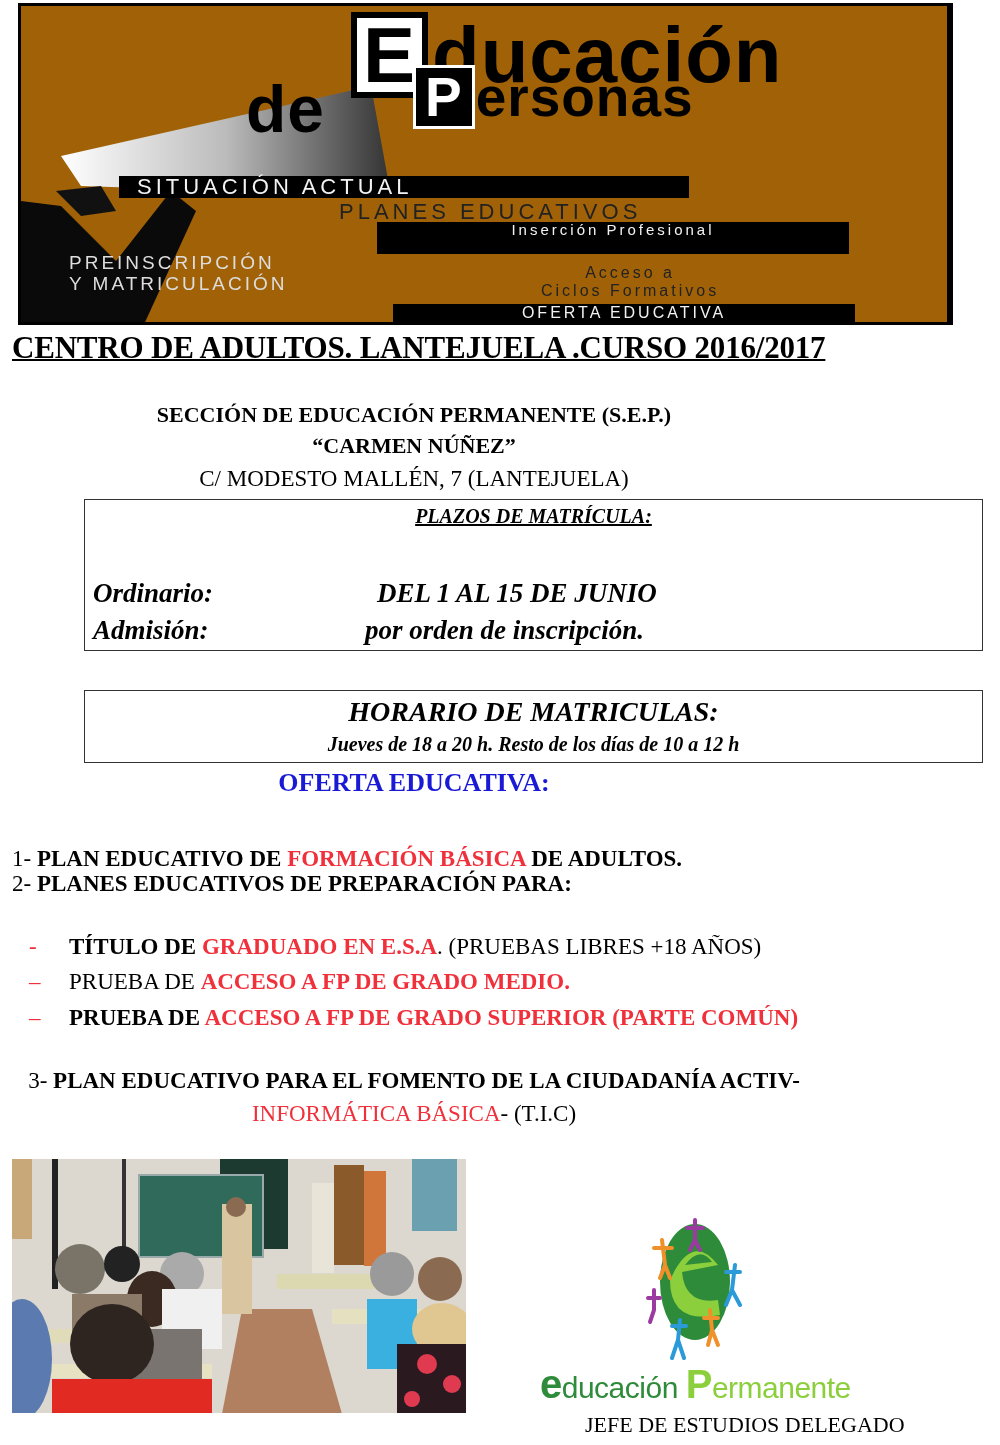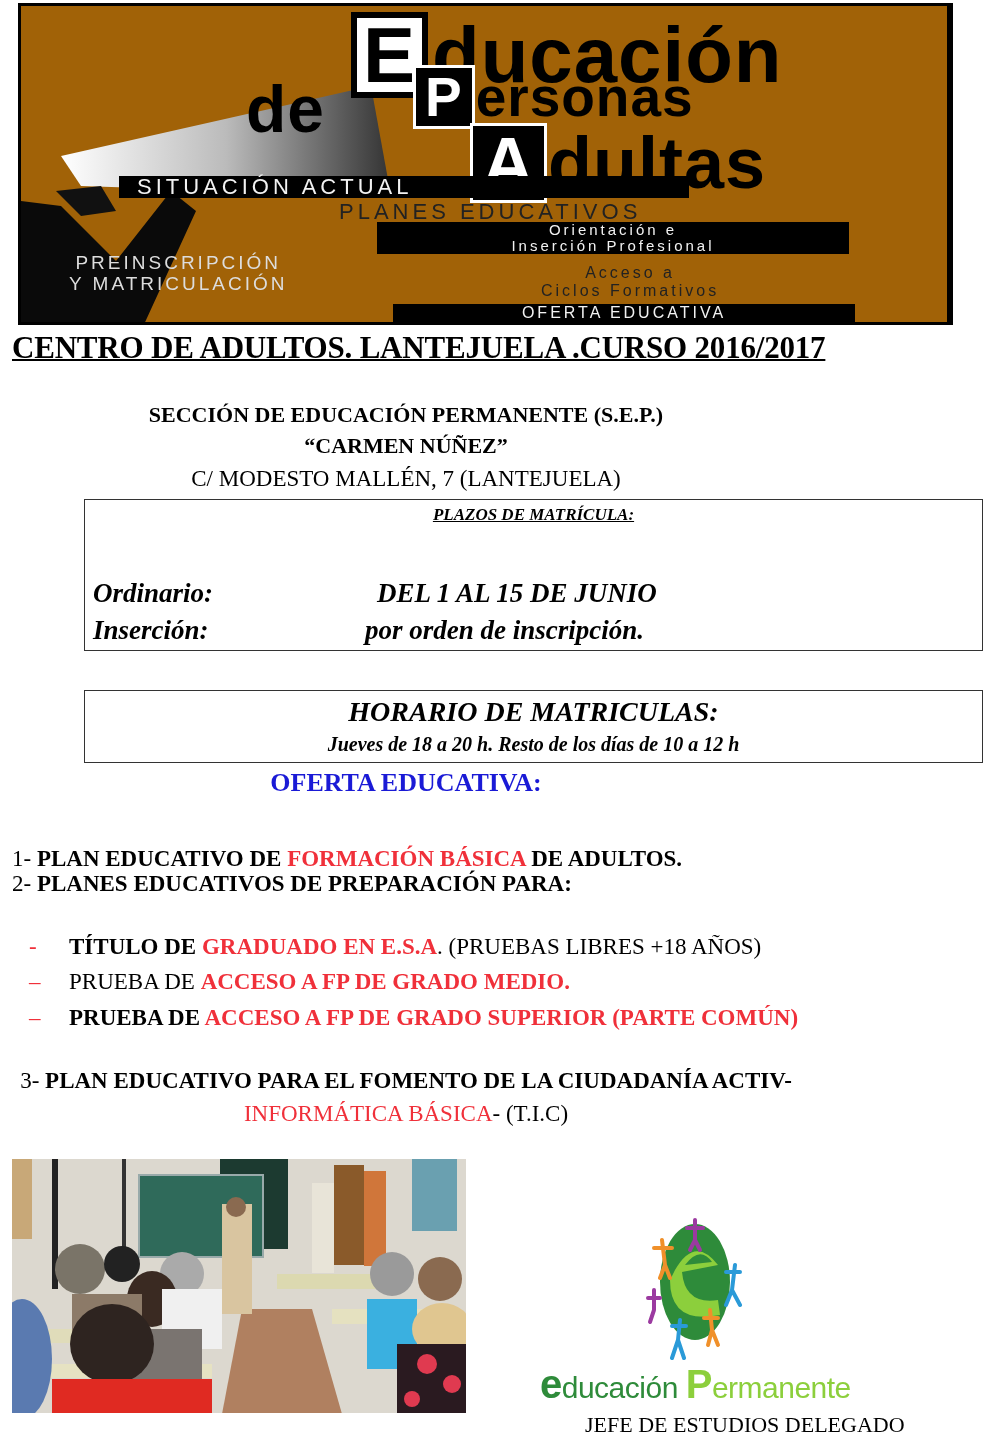--- a/index.html
+++ b/index.html
@@ -21,39 +21,39 @@
   .line-per { left:395px; top:62px; font-size:55px; }
   .line-adu { left:452px; top:120px; font-size:72px; }
   .bar { position:absolute; background:#000; color:#f2f2f2;
          font-family:"Liberation Sans","DejaVu Sans",sans-serif; letter-spacing:4px; white-space:nowrap; }
   .bar-sit { left:98px; top:170px; width:570px; height:22px; font-size:22px; line-height:22px; padding-left:18px; box-sizing:border-box; }
   .plan-txt { position:absolute; left:318px; top:193px; font-size:22px; letter-spacing:4px; color:#222;
               font-family:"Liberation Sans","DejaVu Sans",sans-serif; white-space:nowrap; }
   .bar-ori { left:356px; top:216px; width:472px; height:32px; font-size:15px; line-height:16px;
              text-align:center; letter-spacing:3px; }
   .pre-txt { position:absolute; left:48px; top:246px; font-size:19px; letter-spacing:3px; line-height:21px;
-             color:#ddd; font-family:"Liberation Sans","DejaVu Sans",sans-serif; text-align:center; white-space:nowrap; }
+             color:#ddd; font-family:"Liberation Sans","DejaVu Sans",sans-serif; text-align:left; white-space:nowrap; }
   .acc-txt { position:absolute; left:520px; top:258px; font-size:16px; letter-spacing:3px; line-height:18px;
              color:#222; font-family:"Liberation Sans","DejaVu Sans",sans-serif; text-align:center; white-space:nowrap; }
   .bar-ofe { left:372px; top:298px; width:462px; height:18px; font-size:16px; line-height:18px; text-align:center; letter-spacing:3px; }
 
   
   .h-main { position:absolute; left:12px; top:330px; font-size:31px; font-weight:bold;
             text-decoration:underline; text-decoration-thickness:2px; white-space:nowrap; letter-spacing:-0.2px; }
-  .center-block { position:absolute; left:0; width:812px; text-align:center; }
+  .center-block { position:absolute; left:8px; width:812px; text-align:center; }
   .sec1 { top:402px; font-size:22px; font-weight:bold; }
   .sec2 { top:433px; font-size:22px; font-weight:bold; }
   .sec3 { top:466px; font-size:23px; }
 
   
   .box { position:absolute; left:84px; width:899px; border:1px solid #333; box-sizing:border-box; }
   .box-plazos { top:499px; height:152px; }
   .box-horario { top:690px; height:73px; }
   .box .hdr { position:absolute; left:0; width:100%; text-align:center; font-style:italic; font-weight:bold; }
-  .plazos-hdr { top:5px; font-size:17px; }
+  .plazos-hdr { top:5px; font-size:20px; }
   .plazos-hdr span { text-decoration:underline; }
   .row { position:absolute; left:8px; font-style:italic; font-weight:bold; font-size:27px; white-space:nowrap; }
   .row .lbl { display:inline-block; width:280px; }
   .row-ord { top:78px; }
   .row-adm { top:115px; }
   .row-ord .val { margin-left:4px; }
   .row-adm .val { margin-left:-8px; }
   .horario-hdr { top:5px; font-size:28px; }
   .horario-sub { top:42px; font-size:20px; }
 
@@ -104,28 +104,24 @@
     <polygon points="35,10 80,5 95,30 60,35" fill="#111"></polygon>
   </svg>
 
   <div class="title-line line-edu">
     <span class="boxed-letter bl-e">E</span><span>ducación</span>
   </div>
   <div class="title-line line-de">de</div>
   <div class="title-line line-per">
     <span class="boxed-letter">P</span><span>ersonas</span>
   </div>
-  <div class="title-line line-adu">
-    <span class="boxed-letter">A</span><span>dultas</span>
-  </div>
 
   <div class="bar bar-sit">SITUACIÓN ACTUAL</div>
   <div class="plan-txt">PLANES EDUCATIVOS</div>
   <div class="bar bar-ori">
-    <div>Orientación e</div>
     <div>Inserción Profesional</div>
   </div>
   <div class="pre-txt">
     <div>PREINSCRIPCIÓN</div>
     <div>Y MATRICULACIÓN</div>
   </div>
   <div class="acc-txt">
     <div>Acceso a</div>
     <div>Ciclos Formativos</div>
   </div>
@@ -136,21 +132,21 @@
 <div class="center-block sec1">SECCIÓN DE EDUCACIÓN PERMANENTE (S.E.P.)</div>
 <div class="center-block sec2">“CARMEN NÚÑEZ”</div>
 <div class="center-block sec3">C/ MODESTO MALLÉN, 7 (LANTEJUELA)</div>
 
 <div class="box box-plazos">
   <div class="hdr plazos-hdr"><span>PLAZOS DE  MATRÍCULA:</span></div>
   <div class="row row-ord">
     <span class="lbl">Ordinario:</span><span class="val">DEL 1 AL 15 DE JUNIO</span>
   </div>
   <div class="row row-adm">
-    <span class="lbl">Inserción:</span><span class="val">por orden de inscripción.</span>
+    <span class="lbl">Admisión:</span><span class="val">por orden de inscripción.</span>
   </div>
 </div>
 
 <div class="box box-horario">
   <div class="hdr horario-hdr">HORARIO DE MATRICULAS:</div>
   <div class="hdr horario-sub">Jueves de 18 a 20 h. Resto de los días de 10 a 12 h</div>
 </div>
 
 <div class="center-block oferta-title">OFERTA EDUCATIVA:</div>
 

